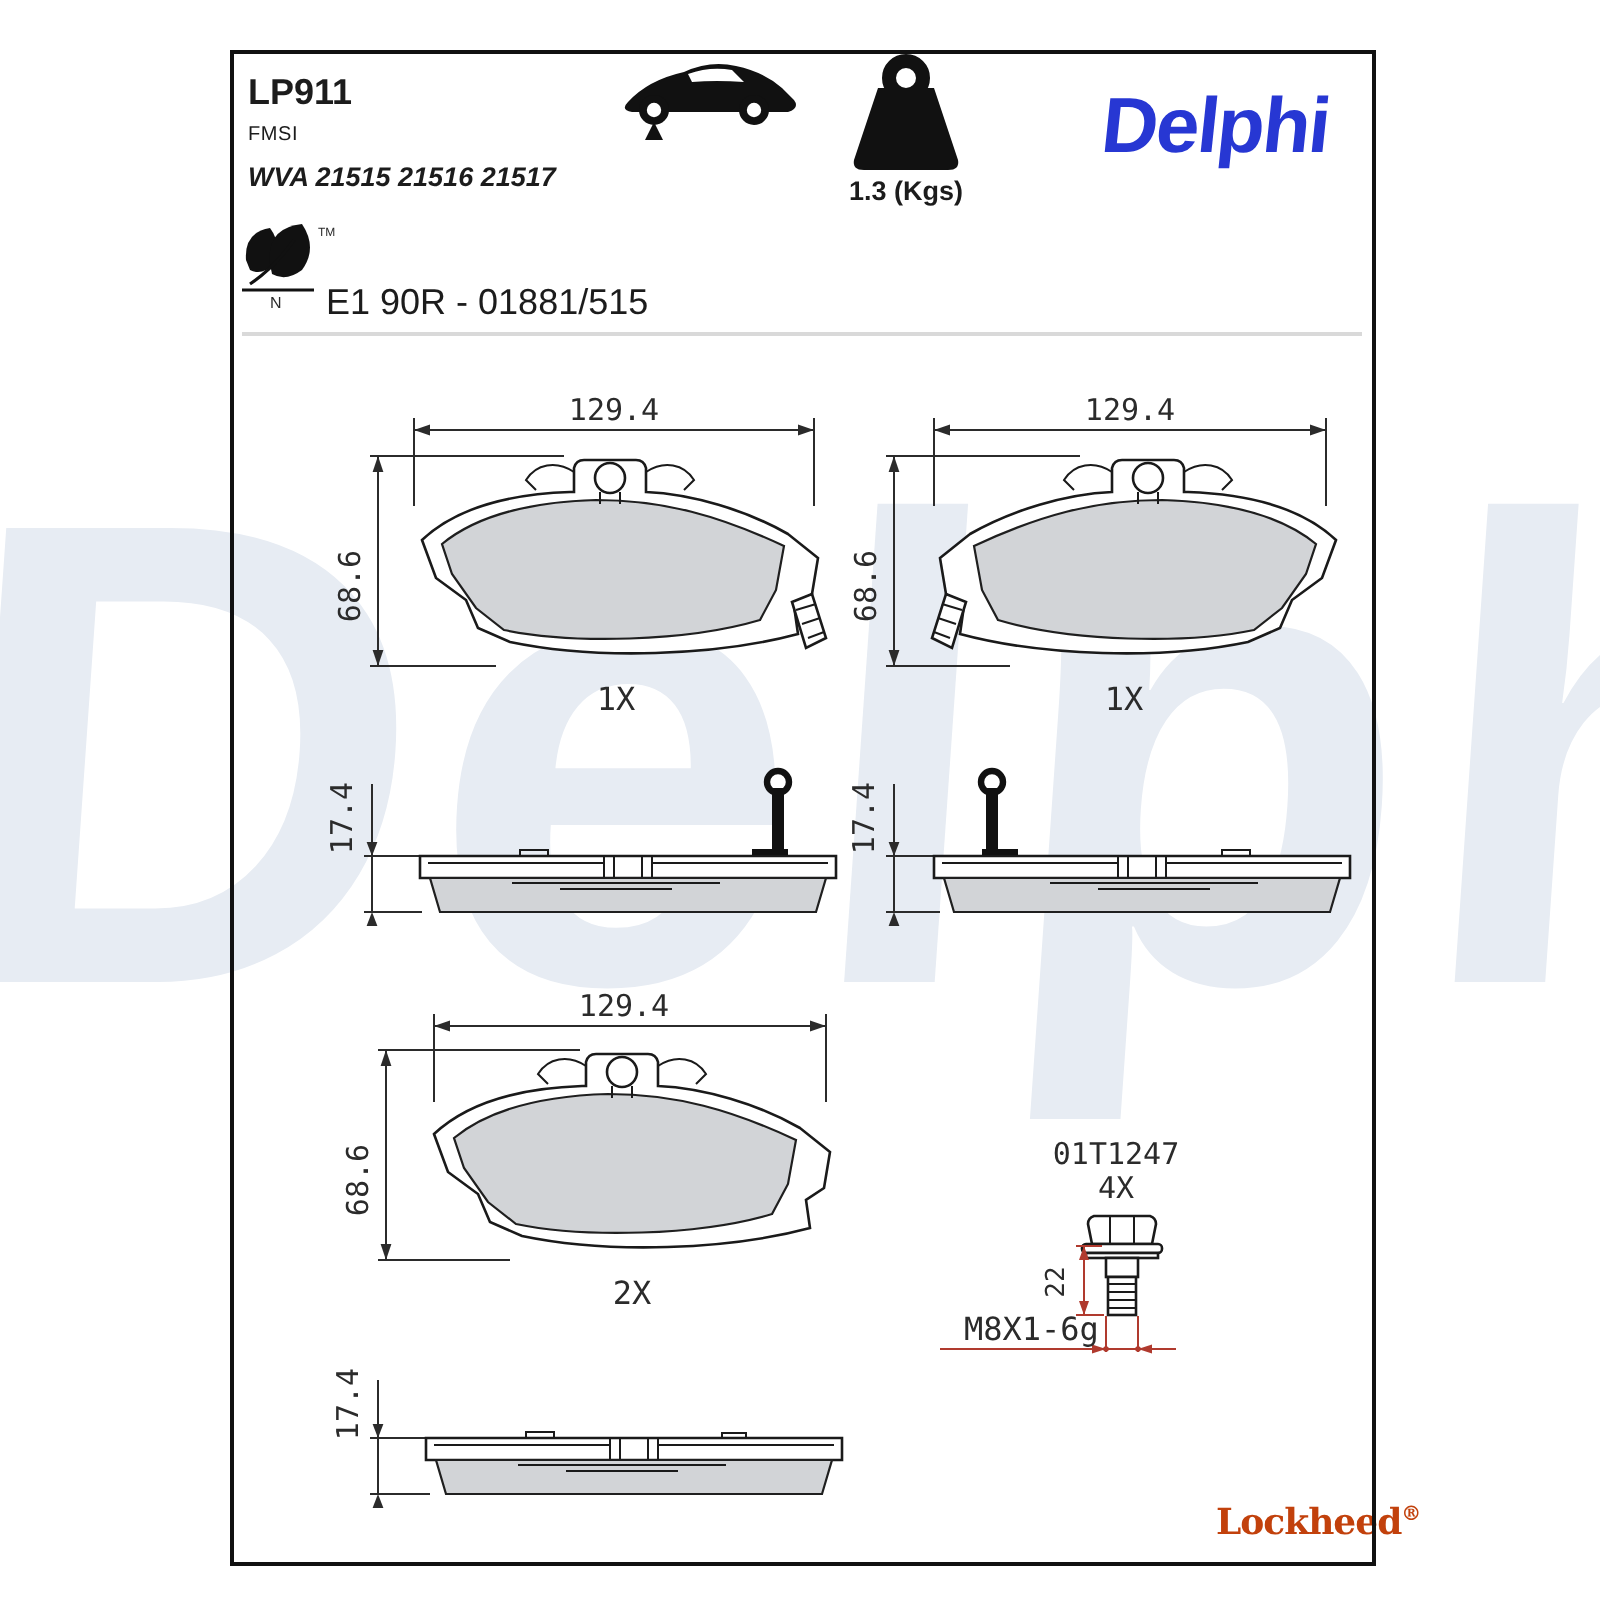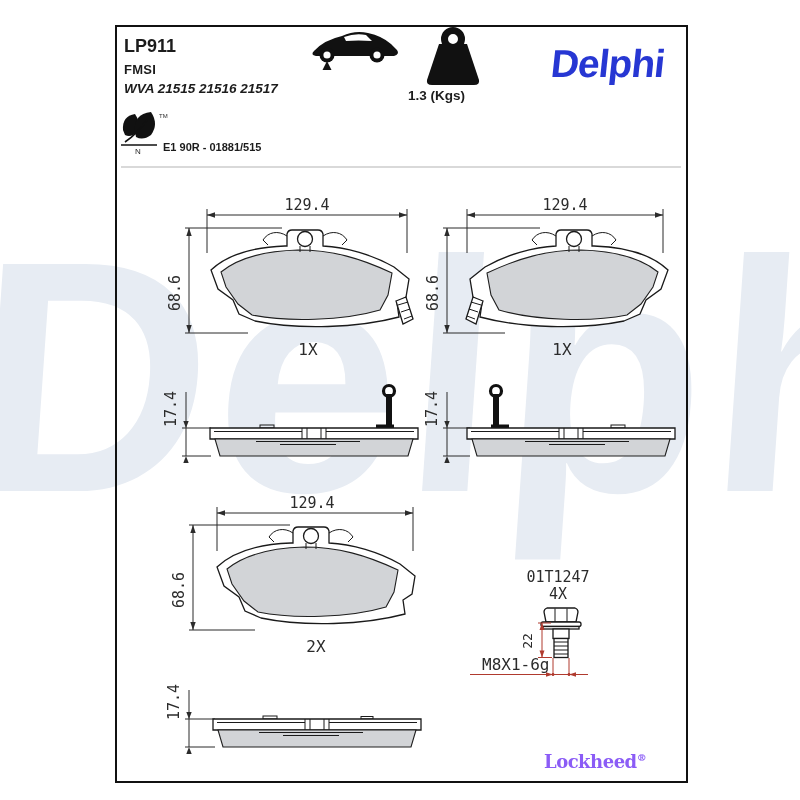--- a/index.html
+++ b/index.html
@@ -18,31 +18,31 @@
   
   #page-border{
     left:115px;top:25px;width:569px;height:754px;
     border:2px solid #111;z-index:3;pointer-events:none;
   }
   #header-sep{
     left:121px;top:166px;width:560px;height:2px;background:#d9d9d9;z-index:2;
   }
   .hdr-text{color:#1c1c1c;z-index:2;}
   #part-number{left:124px;top:36px;font-size:18px;font-weight:700;}
-  #fmsi{left:124px;top:62px;font-size:13px;font-weight:700;letter-spacing:.3px;}
+  #fmsi{left:124px;top:62px;font-size:10px;font-weight:400;letter-spacing:.3px;}
   #wva{left:124px;top:81px;font-size:13.5px;font-weight:700;font-style:italic;}
-  #weight-text{left:408px;top:88px;width:90px;font-size:13.5px;font-weight:700;}
+  #weight-text{left:408px;top:88px;width:90px;text-align:center;font-size:13.5px;font-weight:700;}
   #delphi-logo{
     left:551px;top:42px;font-size:39px;font-weight:800;color:#2737d3;
     transform:skewX(-6deg);letter-spacing:-1px;z-index:2;
   }
-  #approval{left:163px;top:141px;font-size:11px;font-weight:700;text-align:right;}
+  #approval{left:163px;top:141px;font-size:18px;font-weight:400;text-align:right;}
   #lockheed{
-    left:544px;top:751px;font-size:18px;font-weight:700;z-index:2;
-    font-family:"DejaVu Serif",serif;letter-spacing:-.5px;color:#8b5cf6;
+    left:608px;top:751px;font-size:18px;font-weight:700;z-index:2;
+    font-family:"DejaVu Serif",serif;letter-spacing:-.5px;color:#c2410c;
   }
   #lockheed sup{font-size:10px;}
   svg{position:absolute;z-index:2;overflow:visible;}
   svg text{
     font-family:"DejaVu Sans Mono",monospace;fill:#2b2b2b;font-size:15px;
   }
   .qty{font-size:16px;}
   .thin{stroke:#1a1a1a;stroke-width:1;fill:none;}
   .dimln{stroke:#2b2b2b;stroke-width:1;fill:none;}
   .dimarrow{fill:#2b2b2b;stroke:none;}

